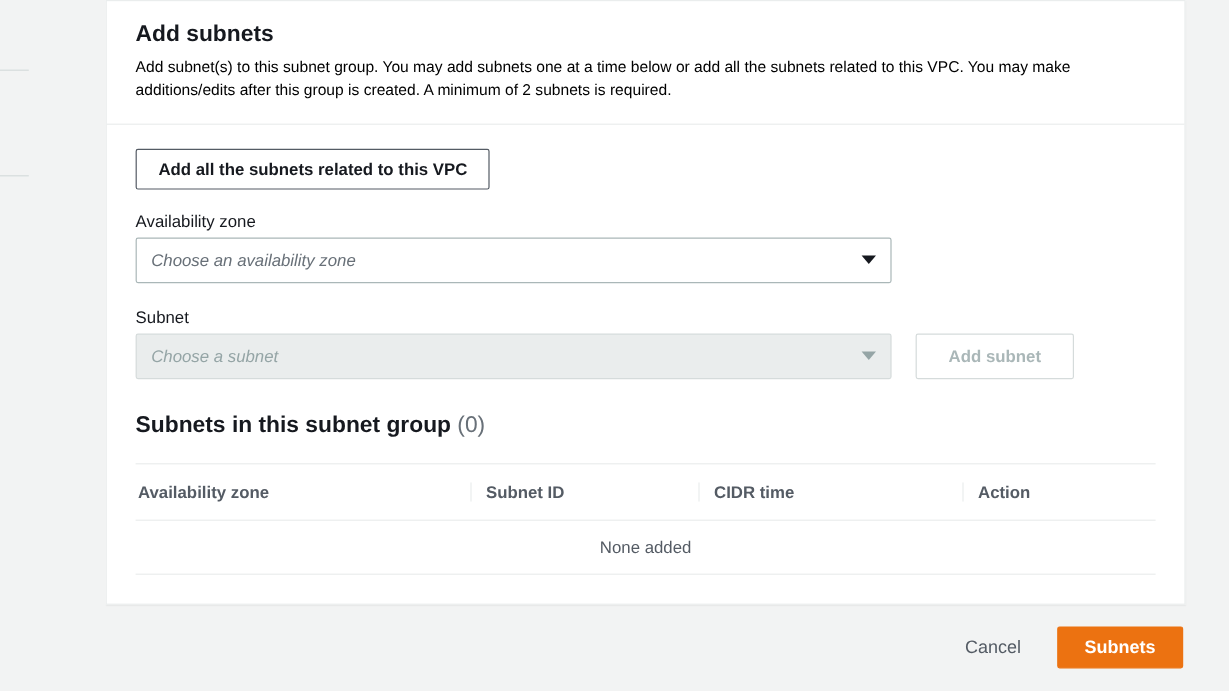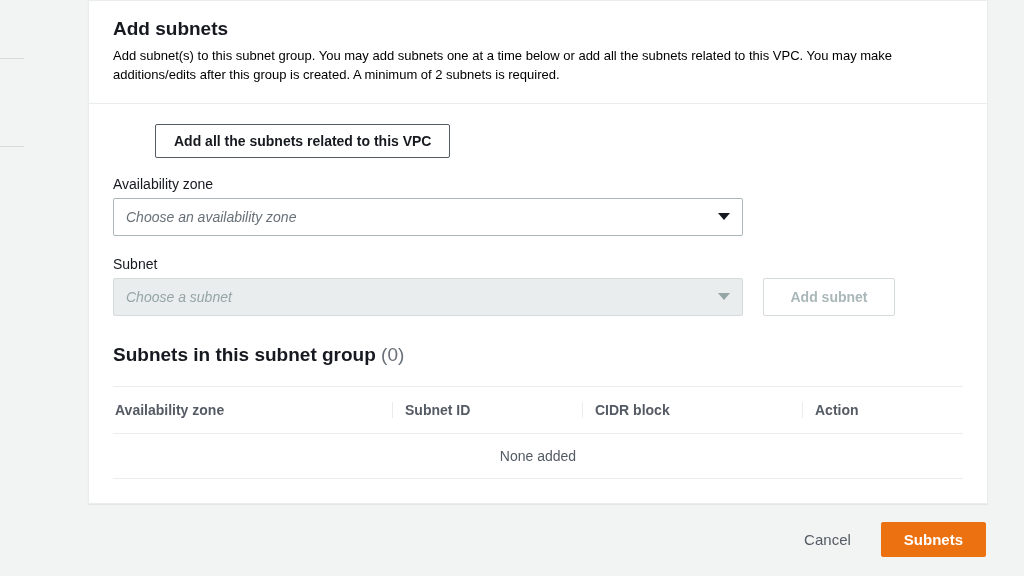--- a/index.html
+++ b/index.html
@@ -54,21 +54,20 @@
     display: inline-block;
     border: 1px solid #545b64;
     background: #fff;
     font-size: 14px;
     font-weight: 700;
     padding: 8px 18px;
     border-radius: 2px;
     color: #16191f;
     cursor: pointer;
     margin-bottom: 18px;
-    margin-left: 42px;
   }
   .field-group { margin-bottom: 20px; }
   .field-label {
     font-size: 14px;
     color: #16191f;
     margin-bottom: 6px;
   }
   .select-row {
     display: flex;
     gap: 20px;
@@ -216,21 +215,21 @@
 
       <div class="sub-heading">
         <span>Subnets in this subnet group</span>
         <span class="count">(0)</span>
       </div>
 
       <div class="table">
         <div class="thead">
           <div class="th az">Availability zone</div>
           <div class="th sid">Subnet ID</div>
-          <div class="th cidr">CIDR block</div>
+          <div class="th cidr">CIDR time</div>
           <div class="th action">Action</div>
         </div>
         <div class="empty-row">None added</div>
       </div>
     </div>
   </div>
 
   <div class="footer">
     <button class="cancel-btn">Cancel</button>
     <button class="create-btn">Subnets</button>

